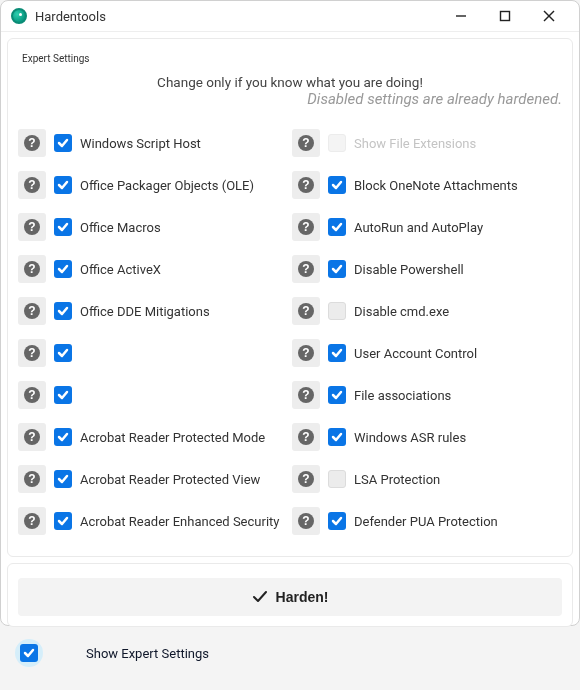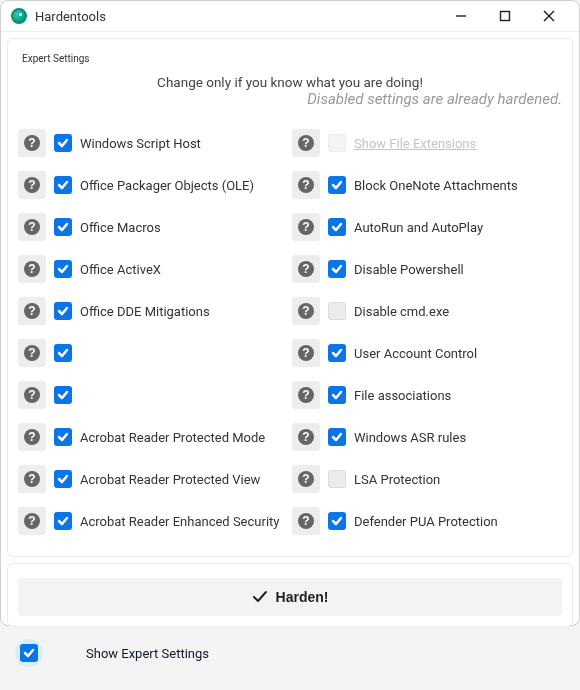--- a/index.html
+++ b/index.html
@@ -124,21 +124,21 @@
   }
   .cbx.checked { background: #0a75e6; }
   .cbx.unchecked { background: #ececec; border: 1px solid #dcdcdc; }
   .cbx svg { width: 12px; height: 12px; stroke: #fff; stroke-width: 2.5; fill: none; stroke-linecap: round; stroke-linejoin: round; }
   .row .lbl {
     font-size: 13px;
     color: #333;
     white-space: nowrap;
     text-align: right;
   }
-  .row.disabled .lbl { color: #c4c4c4; text-decoration: underline; }
+  .row.disabled .lbl { color: #c4c4c4; }
   .row.disabled .cbx.unchecked { background: #f4f4f4; border-color: #ececec; }
 
   .ready-panel { padding: 14px 10px 10px; }
   .ready-text {
     text-align: center;
     font-weight: 600;
     font-size: 14px;
     color: #222;
     margin-bottom: 12px;
   }

